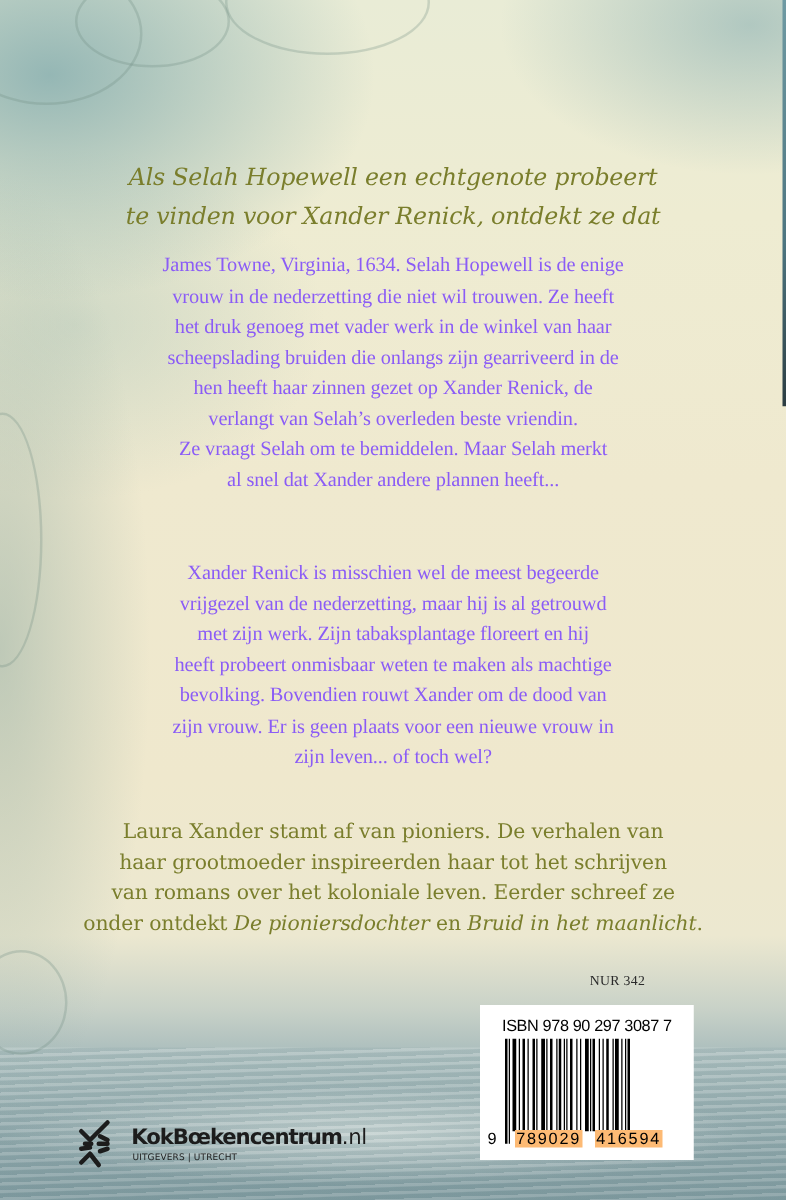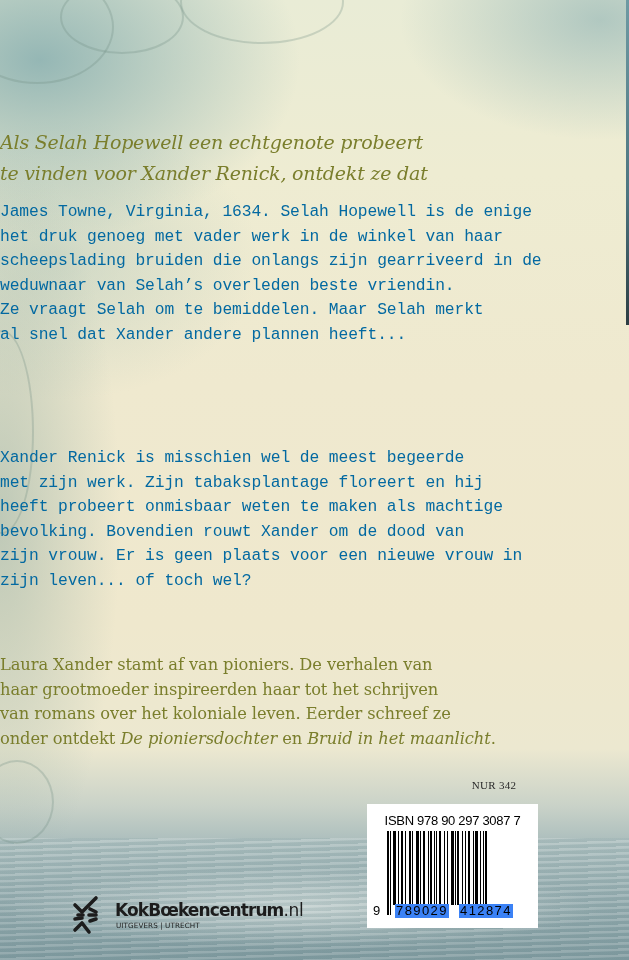--- a/index.html
+++ b/index.html
@@ -41,35 +41,36 @@
     }
     .vine {
       position: absolute;
       border-radius: 50%;
       border: 2px solid rgba(110,140,130,0.28);
     }
     .text-block {
       position: absolute;
       left: 0;
       width: 629px;
+      text-align: center;
     }
     .tagline {
       top: 127px;
       font-family: "DejaVu Serif", serif;
       font-style: italic;
       font-size: 19px;
       line-height: 31px;
       color: #7a7e2c;
       letter-spacing: -0.2px;
     }
     .body-text {
-      font-family: Liberation Mono, monospace;
+      font-family: Liberation Serif, serif;
       font-size: 16.3px;
       line-height: 24.5px;
-      color: #0369a1;
+      color: #8b5cf6;
       letter-spacing: -0.1px;
     }
     .para1 { top: 200px; }
     .para2 { top: 446px; }
     .author {
       top: 653px;
       font-family: "DejaVu Serif", serif;
       font-size: 16.3px;
       line-height: 24.5px;
       color: #7a7e2c;
@@ -82,21 +83,21 @@
       left: 444px; top: 779px;
       width: 100px;
       text-align: center;
       font-family: "Liberation Serif", serif;
       font-size: 11px;
       letter-spacing: 0.3px;
       color: #2a2a2a;
     }
     .barcode-box {
       position: absolute;
-      left: 367px; top: 804px;
+      left: 384px; top: 804px;
       width: 171px; height: 124px;
       background: #ffffff;
     }
     .isbn-label {
       position: absolute;
       left: 0; top: 9px;
       width: 171px;
       text-align: center;
       font-family: "Liberation Sans", sans-serif;
       font-size: 13px;
@@ -115,30 +116,30 @@
       height: 74px;
     }
     .bar.long { height: 84px; }
     .gap { height: 74px; }
     .barcode-digits {
       position: absolute;
       top: 100px;
       font-family: "Liberation Sans", sans-serif;
       font-size: 13px;
       color: #000;
-      background: #3b82f6;
+      background: #fdba74;
       letter-spacing: 1.4px;
       line-height: 14px;
     }
     .d-first { left: 6px; background: transparent; }
     .d-left { left: 28px; padding: 0 1px; }
     .d-right { left: 92px; padding: 0 1px; }
     .logo {
       position: absolute;
-      left: 72px; top: 895px;
+      left: 62px; top: 895px;
       width: 230px; height: 40px;
     }
     .logo-mark {
       position: absolute;
       left: 0; top: 0;
       width: 28px; height: 40px;
     }
     .logo-name {
       position: absolute;
       left: 43px; top: 5px;
@@ -176,29 +177,32 @@
 <div class="vine" style="left:-30px;top:330px;width:60px;height:200px;"></div>
 <div class="vine" style="left:-20px;top:760px;width:70px;height:80px;"></div>
 
 <div class="text-block tagline">
   <span class="line">Als Selah Hopewell een echtgenote probeert</span>
   <span class="line">te vinden voor Xander Renick, ontdekt ze dat</span>
 </div>
 
 <div class="text-block body-text para1">
   <span class="line">James Towne, Virginia, 1634. Selah Hopewell is de enige</span>
+  <span class="line">vrouw in de nederzetting die niet wil trouwen. Ze heeft</span>
   <span class="line">het druk genoeg met vader werk in de winkel van haar</span>
   <span class="line">scheepslading bruiden die onlangs zijn gearriveerd in de</span>
-  <span class="line">weduwnaar van Selah’s overleden beste vriendin.</span>
+  <span class="line">hen heeft haar zinnen gezet op Xander Renick, de</span>
+  <span class="line">verlangt van Selah’s overleden beste vriendin.</span>
   <span class="line">Ze vraagt Selah om te bemiddelen. Maar Selah merkt</span>
   <span class="line">al snel dat Xander andere plannen heeft...</span>
 </div>
 
 <div class="text-block body-text para2">
   <span class="line">Xander Renick is misschien wel de meest begeerde</span>
+  <span class="line">vrijgezel van de nederzetting, maar hij is al getrouwd</span>
   <span class="line">met zijn werk. Zijn tabaksplantage floreert en hij</span>
   <span class="line">heeft probeert onmisbaar weten te maken als machtige</span>
   <span class="line">bevolking. Bovendien rouwt Xander om de dood van</span>
   <span class="line">zijn vrouw. Er is geen plaats voor een nieuwe vrouw in</span>
   <span class="line">zijn leven... of toch wel?</span>
 </div>
 
 <div class="text-block author">
   <span class="line">Laura Xander stamt af van pioniers. De verhalen van</span>
   <span class="line">haar grootmoeder inspireerden haar tot het schrijven</span>
@@ -264,21 +268,21 @@
     <div class="bar" style="width:3px"></div>
       <div class="gap" style="width:2px"></div>
     <div class="bar" style="width:1px"></div>
       <div class="gap" style="width:2px"></div>
     <div class="bar long" style="width:1px"></div>
       <div class="gap" style="width:1px"></div>
     <div class="bar long" style="width:2px"></div>
   </div>
   <span class="barcode-digits d-first">9</span>
   <span class="barcode-digits d-left">789029</span>
-  <span class="barcode-digits d-right">412874</span>
+  <span class="barcode-digits d-right">416594</span>
 </div>
 
 <div class="logo">
   <svg class="logo-mark" viewBox="0 0 28 40" width="28" height="40">
     <g fill="none" stroke="#1c1c1c" stroke-width="3.6" stroke-linecap="round" stroke-linejoin="round">
       <path d="M3 10 L10 17 L24 3"></path>
       <path d="M6 20 L11 20"></path>
       <path d="M17 20 L24 20"></path>
       <path d="M3 24 L10 23 M3 35 L10 28 L17 37"></path>
       <path d="M18 14 L24 17 M18 26 L24 24"></path>

